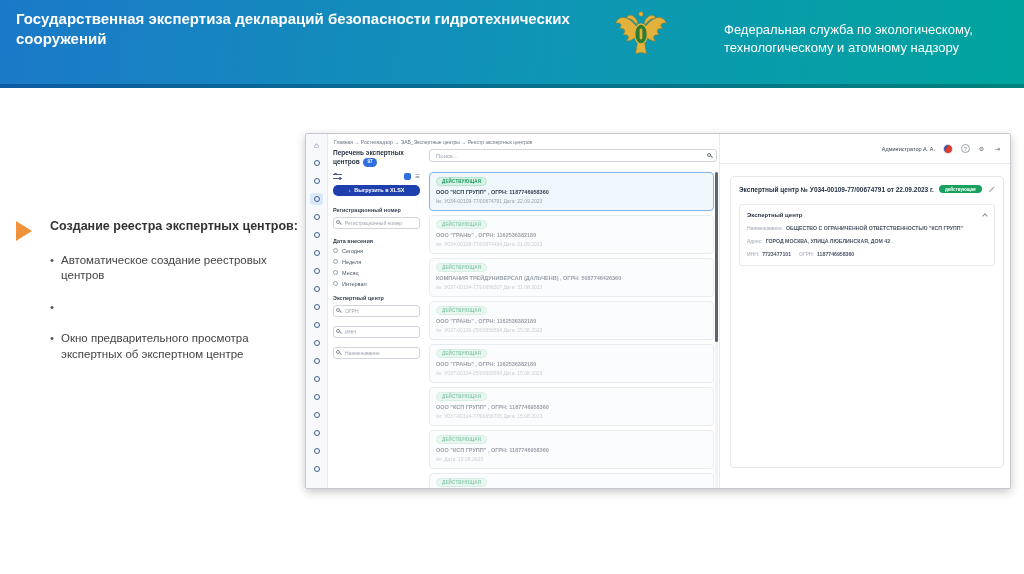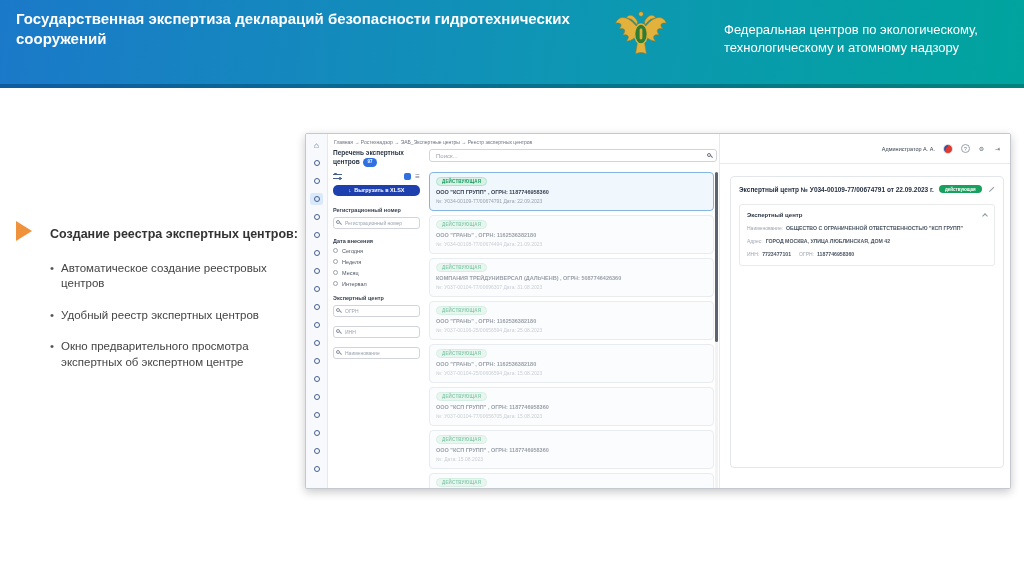--- a/index.html
+++ b/index.html
@@ -13,21 +13,21 @@
             background:linear-gradient(96deg,#0d5ca0 0%,#00837c 100%); }
   .header-title { position:absolute; left:16px; top:9px; width:600px; color:#fff;
             font-size:15px; font-weight:bold; line-height:1.3; }
   .emblem { position:absolute; left:612px; top:5px; width:58px; height:58px; }
   .agency { position:absolute; left:724px; top:21px; width:292px; color:#fff;
             font-size:13px; line-height:1.35; }
 
   
   .arrow-bullet { position:absolute; left:16px; top:221px; width:0; height:0;
             border-left:16px solid #f0923b; border-top:10px solid transparent; border-bottom:10px solid transparent; }
-  .feature { position:absolute; left:50px; top:226px; width:248px; }
+  .feature { position:absolute; left:50px; top:218px; width:248px; }
   .feature-heading { font-size:12.5px; font-weight:bold; color:#333; line-height:1.35; }
   .feature-list { margin-top:18px; }
   .feature-item { display:flex; gap:7px; font-size:11.5px; color:#444; line-height:1.35; margin-bottom:16px; }
   .feature-item .dot { color:#555; }
 
   
   .app-panel { position:absolute; left:305px; top:133px; width:706px; height:356px;
             background:#fff; border:1px solid #c3c9cf; border-radius:2px;
             box-shadow:0 3px 10px rgba(0,0,0,.22); overflow:hidden; font-size:6px; color:#374151; }
 
@@ -128,35 +128,34 @@
         <path d="M30 26 C20 10 8 8 4 18 C10 17 12 20 8 24 C14 23 16 26 12 31 C18 30 20 33 16 38 C23 37 27 33 30 28 Z"></path>
         <path d="M34 26 C44 10 56 8 60 18 C54 17 52 20 56 24 C50 23 48 26 52 31 C46 30 44 33 48 38 C41 37 37 33 34 28 Z"></path>
         <path d="M28 40 L36 40 L38 52 C34 50 30 50 26 52 Z"></path>
         <path d="M28 16 C24 8 18 8 16 12 L22 14 C24 16 26 18 28 20 Z"></path>
         <path d="M36 16 C40 8 46 8 48 12 L42 14 C40 16 38 18 36 20 Z"></path>
         <circle cx="32" cy="8" r="2.5"></circle>
       </g>
       <ellipse cx="32" cy="30" rx="7" ry="11" fill="#2e7d32" stroke="#e3b23c" stroke-width="1.5"></ellipse>
       <rect x="30.5" y="24" width="3" height="12" rx="1.5" fill="#e3b23c"></rect>
     </svg>
-    <div class="agency">Федеральная центров по экологическому, технологическому и атомному надзору</div>
+    <div class="agency">Федеральная служба по экологическому, технологическому и атомному надзору</div>
   </div>
   <div class="header-strip"></div>
 
   <div class="arrow-bullet"></div>
   <div class="feature">
     <div class="feature-heading">Создание реестра экспертных центров:</div>
     <div class="feature-list" id="feature-list">
         <div class="feature-item">
           <span class="dot">•</span>
           <span>Автоматическое создание реестровых центров</span>
         </div>
         <div class="feature-item">
           <span class="dot">•</span>
-          <span>Удобный реестр экспертных центров</span>
         </div>
         <div class="feature-item">
           <span class="dot">•</span>
           <span>Окно предварительного просмотра экспертных об экспертном центре</span>
         </div>
       </div>
   </div>
 
   <div class="app-panel">
 

